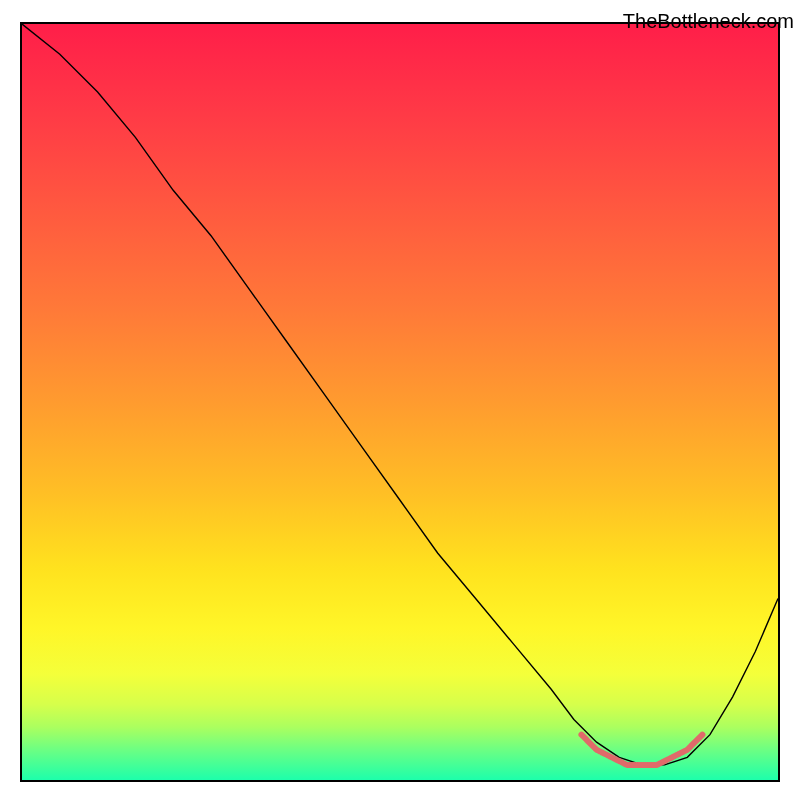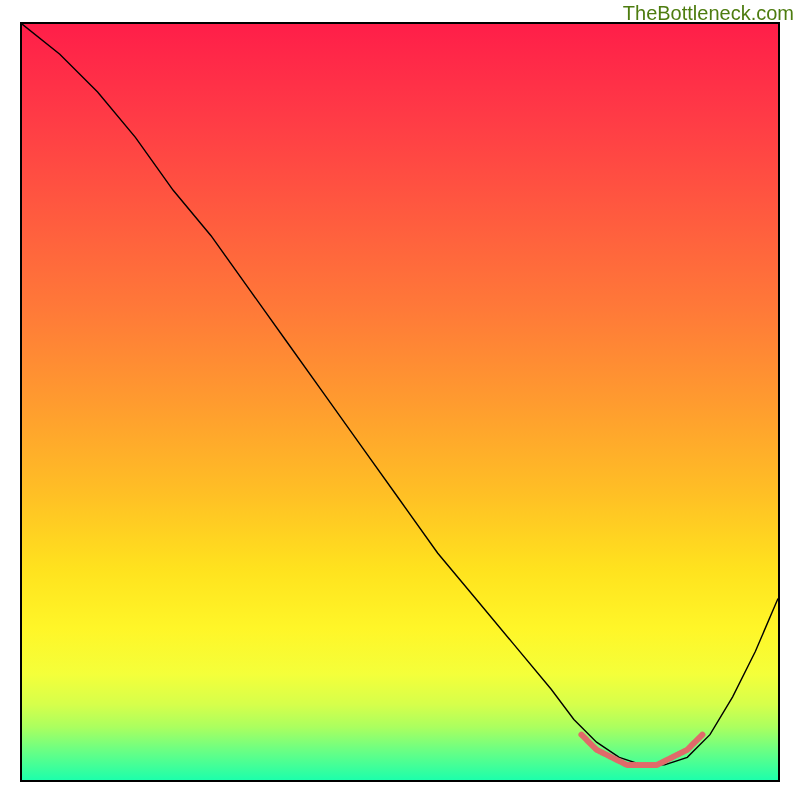--- a/index.html
+++ b/index.html
@@ -11,23 +11,23 @@
     font-family: Arial, Helvetica, sans-serif;
   }
   .chart-wrap {
     position: relative;
     width: 800px;
     height: 800px;
     background: #ffffff;
   }
   .watermark {
     position: absolute;
-    top: 2px;
+    top: 10px;
     right: 6px;
-    color: #4d7c0f;
+    color: #000000;
     font-size: 20px;
     font-weight: 400;
     z-index: 4;
   }
   .plot-frame {
     position: absolute;
     top: 22px;
     left: 20px;
     width: 760px;
     height: 760px;

